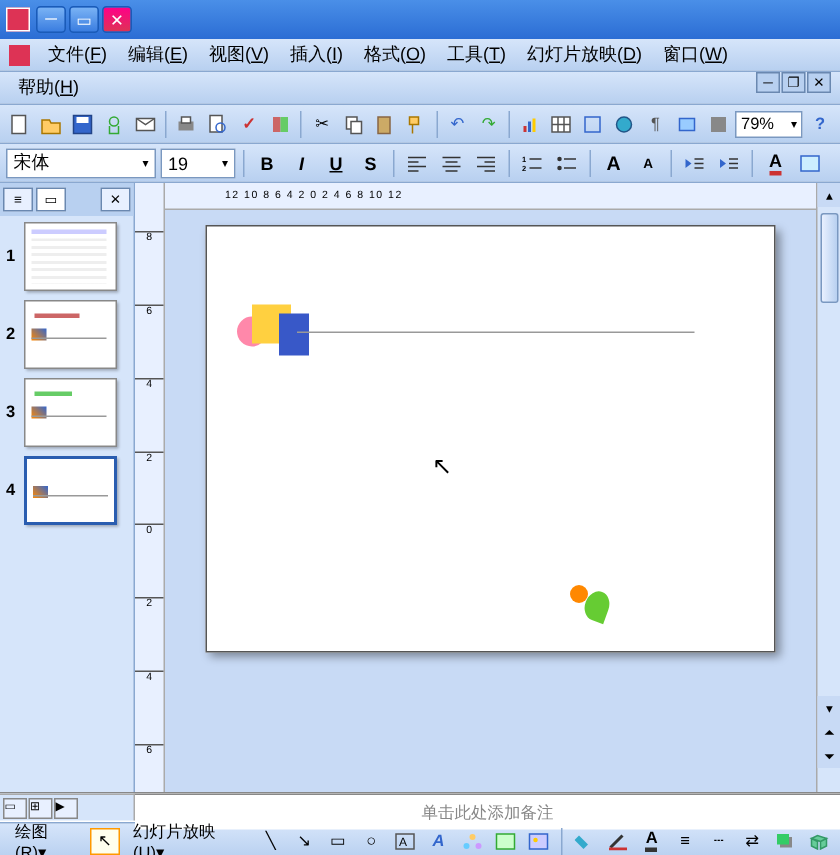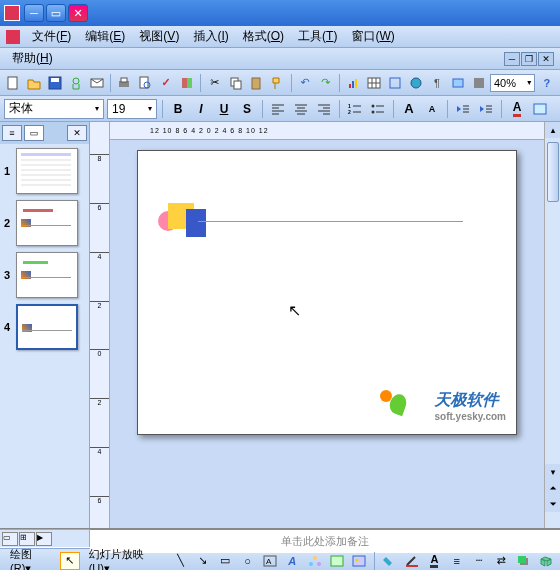--- a/index.html
+++ b/index.html
@@ -8,21 +8,21 @@
 .titlebar { height: 26px; background: linear-gradient(#4a8fe8,#2b6dd4); display: flex; align-items: center; padding: 0 4px; color: #fff; font-size: 12px; }
 .titlebar .icon-box { width: 16px; height: 16px; background: #d35; margin-right: 4px; border: 1px solid #fff; }
 .titlebar .title { flex: 1; }
 .win-btns { display: flex; gap: 2px; }
 .win-btn { width: 20px; height: 18px; background: linear-gradient(#7ab3f5,#3a7de0); border: 1px solid #1a5bb8; border-radius: 3px; color: #fff; font-size: 11px; display: flex; align-items: center; justify-content: center; cursor: pointer; }
 .win-btn.close { background: linear-gradient(#f08,#d35); }
 
 .menubar { height: 22px; background: linear-gradient(#d6e5fa,#b8d0f0); display: flex; align-items: center; padding: 0 6px; font-size: 12px; gap: 2px; border-bottom: 1px solid #8aa8d0; }
 .menu-item { padding: 2px 6px; cursor: pointer; }
 .menu-u { text-decoration: underline; }
-.menubar2 { height: 22px; background: linear-gradient(#d6e5fa,#b8d0f0); display: flex; align-items: center; padding: 0 6px; font-size: 12px; border-bottom: 1px solid #8aa8d0; }
+.menubar2 { height: 22px; background: linear-gradient(#d6e5fa,#b8d0f0); display: flex; padding: 0 6px; font-size: 12px; border-bottom: 1px solid #8aa8d0; }
 .help-item { padding: 2px 6px; cursor: pointer; }
 .mini-btns { margin-left: auto; display: flex; gap: 1px; }
 .mini-btn { width: 16px; height: 14px; background: #b8d0f0; border: 1px solid #6a88b0; font-size: 9px; display: flex; align-items: center; justify-content: center; cursor: pointer; }
 
 .toolbar { height: 26px; background: linear-gradient(#d6e5fa,#b8d0f0); display: flex; align-items: center; padding: 0 4px; gap: 2px; border-bottom: 1px solid #8aa8d0; }
 .tb-btn { width: 20px; height: 20px; border: 1px solid transparent; display: flex; align-items: center; justify-content: center; font-size: 11px; cursor: pointer; border-radius: 2px; }
 .tb-sep { width: 1px; height: 18px; background: #8aa8d0; margin: 0 2px; }
 .zoom-box { width: 48px; height: 18px; background: #fff; border: 1px solid #7a98c0; font-size: 11px; padding: 0 3px; display: flex; align-items: center; }
 
 .format-bar { height: 26px; background: linear-gradient(#d6e5fa,#b8d0f0); display: flex; align-items: center; padding: 0 4px; gap: 3px; border-bottom: 1px solid #8aa8d0; font-size: 12px; }
@@ -91,20 +91,21 @@
 </div>
 
 <div class="menubar">
   <div class="icon-box" style="width:14px;height:14px;background:#d35;margin-right:4px"></div>
   <div class="menu-item"><span>文件</span>(<span class="menu-u">F</span>)</div>
   <div class="menu-item"><span>编辑</span>(<span class="menu-u">E</span>)</div>
   <div class="menu-item"><span>视图</span>(<span class="menu-u">V</span>)</div>
   <div class="menu-item"><span>插入</span>(<span class="menu-u">I</span>)</div>
   <div class="menu-item"><span>格式</span>(<span class="menu-u">O</span>)</div>
   <div class="menu-item"><span>工具</span>(<span class="menu-u">T</span>)</div>
+  <div class="menu-item"><span>幻灯片放映</span>(<span class="menu-u">D</span>)</div>
   <div class="menu-item"><span>窗口</span>(<span class="menu-u">W</span>)</div>
 </div>
 
 <div class="menubar2">
   <div class="help-item"><span>帮助</span>(<span class="menu-u">H</span>)</div>
   <div class="mini-btns">
     <div class="mini-btn">─</div>
     <div class="mini-btn">❐</div>
     <div class="mini-btn">✕</div>
   </div>
@@ -211,21 +212,21 @@
       <svg width="14" height="14">
         <rect x="2" y="3" width="10" height="8" fill="#9cf" stroke="#36c"></rect>
       </svg>
     </div>
   <div class="tb-btn">
       <svg width="14" height="14">
         <rect x="2" y="2" width="10" height="10" fill="#888"></rect>
       </svg>
     </div>
   <div class="zoom-box">
-      <span>40%</span>
+      <span>79%</span>
       <span style="margin-left:auto;font-size:8px">▾</span>
     </div>
   <div class="tb-btn" style="color:#36c;font-weight:bold">?</div>
 </div>
 
 <div class="format-bar">
   <div class="font-sel">
       <span>宋体</span>
       <span style="margin-left:auto;font-size:8px">▾</span>
     </div>
@@ -371,24 +372,20 @@
         <div class="slide-deco">
           <div class="deco-p"></div>
             <div class="deco-y"></div>
             <div class="deco-b"></div>
         </div>
         <div class="deco-line"></div>
         <div class="wm-icon">
             <div class="ball"></div>
             <div class="leaf"></div>
           </div>
-        <div class="watermark">
-          <span>天极软件</span>
-          <span class="sub">soft.yesky.com</span>
-        </div>
         <div class="cursor-arrow">↖</div>
       </div>
     </div>
   </div>
 
   <div class="scroll-v">
     <div class="scroll-btn-v" style="top:0">▴</div>
     <div class="scroll-thumb-v"></div>
     <div class="scroll-btn-v" style="bottom:48px">▾</div>
     <div class="scroll-btn-v" style="bottom:32px">⏶</div>

